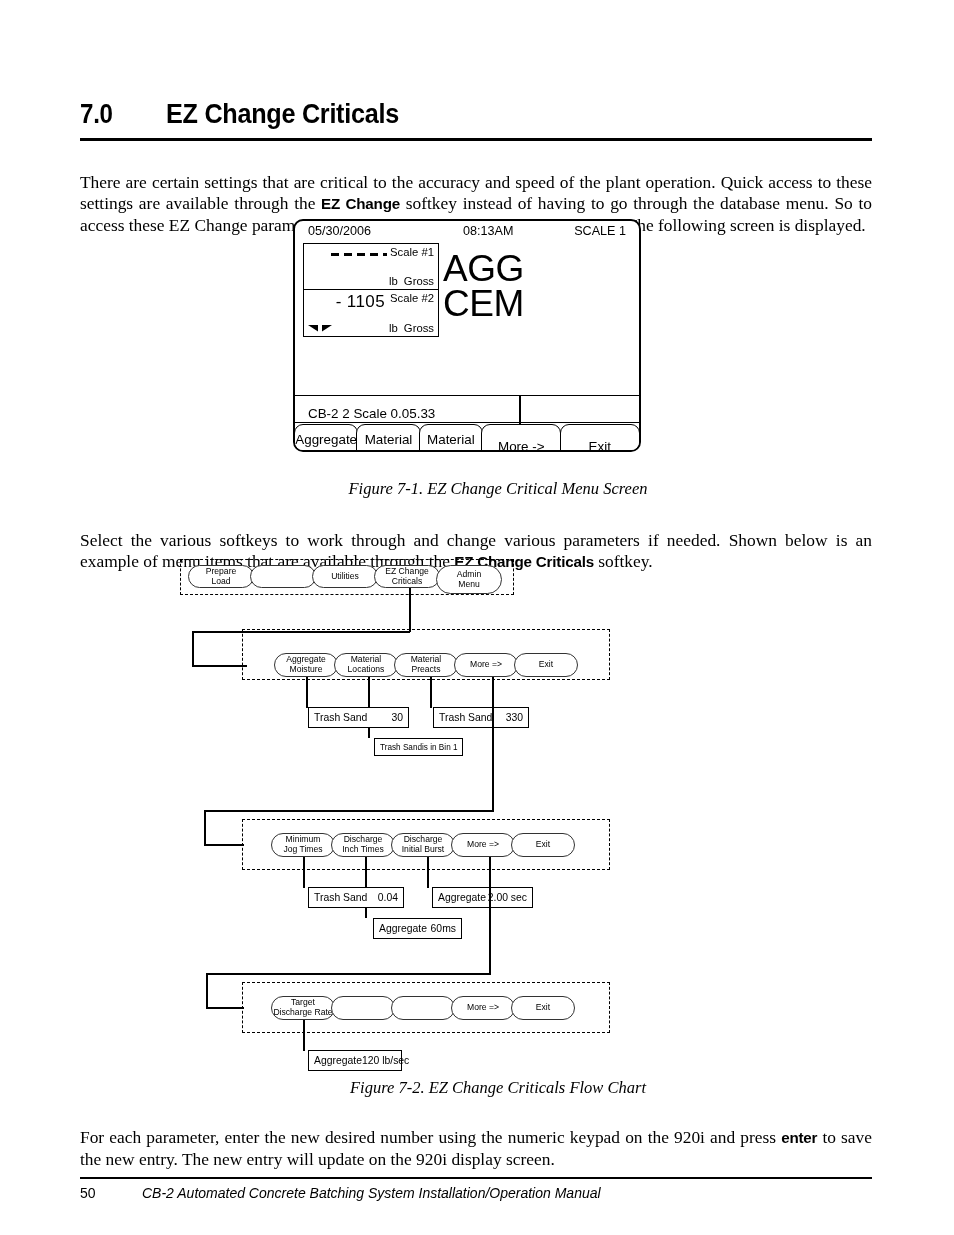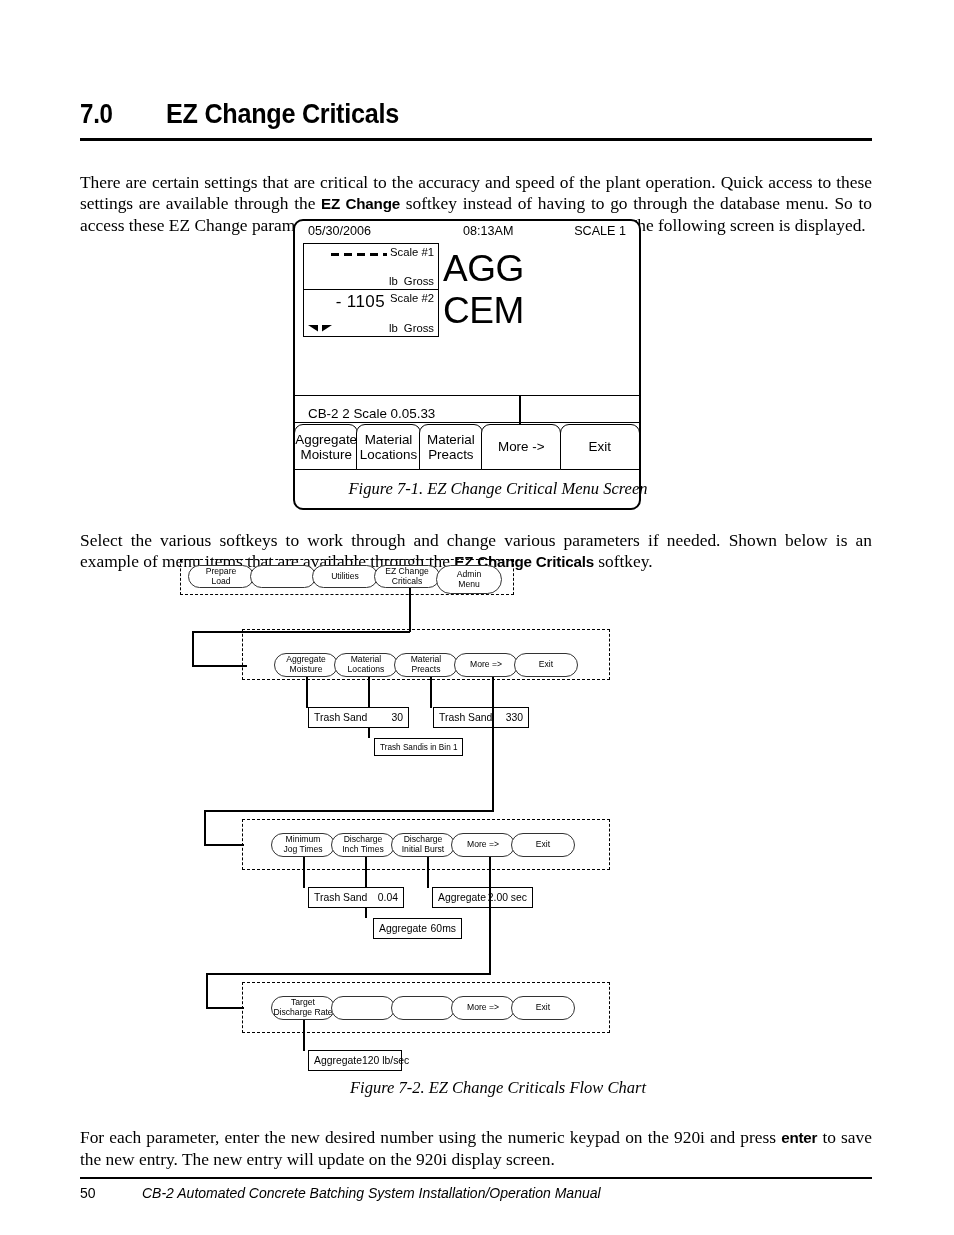--- a/index.html
+++ b/index.html
@@ -91,21 +91,21 @@
   }
   #cap-1 { top: 479px; }
   #cap-2 { top: 1078px; }
 
   
   .display {
     position: absolute;
     left: 293px;
     top: 219px;
     width: 348px;
-    height: 291px;
+    height: 233px;
     border: 2.2px solid #000;
     border-radius: 10px;
     background: #fff;
     box-sizing: border-box;
     font-family: "Liberation Sans", sans-serif;
     overflow: hidden;
   }
   .disp-topbar {
     position: absolute;
     left: 0; top: 3px;
@@ -178,21 +178,21 @@
   .big-label {
     position: absolute;
     left: 148px;
     font-family: "Liberation Sans", sans-serif;
     font-size: 37px;
     font-weight: normal;
     letter-spacing: -0.5px;
     line-height: 1;
   }
   #big-agg { top: 29px; }
-  #big-cem { top: 71px; }
+  #big-cem { top: 64px; }
 
   .status-bar {
     position: absolute;
     left: 0;
     top: 174px;
     width: 100%;
     height: 28px;
     border-top: 1.8px solid #000;
     border-bottom: 1.8px solid #000;
     box-sizing: border-box;

